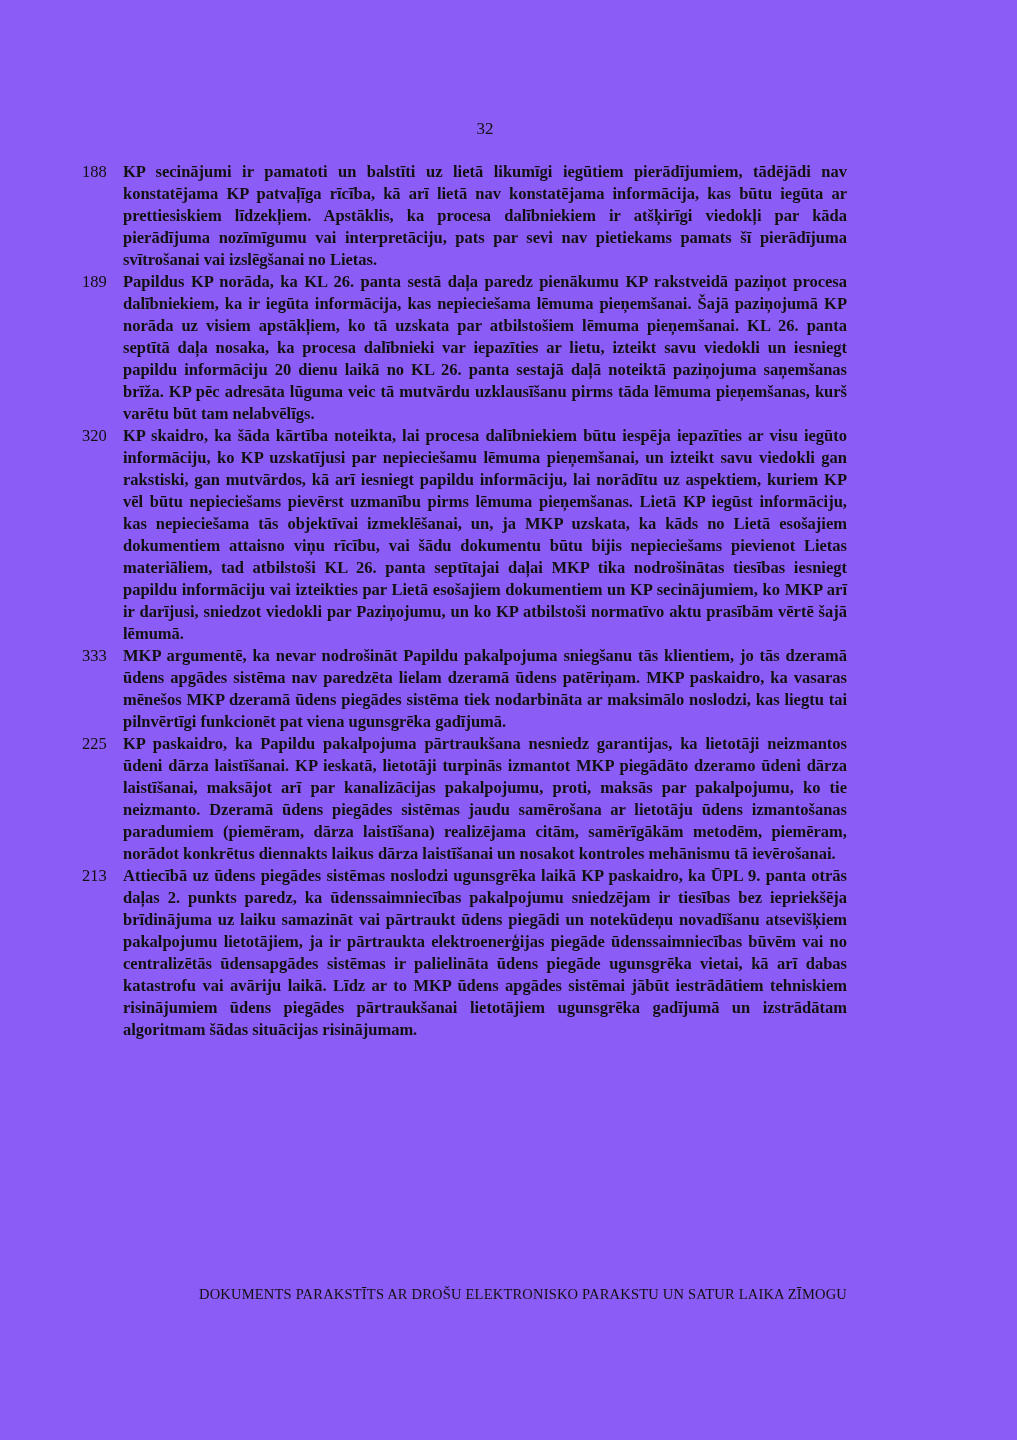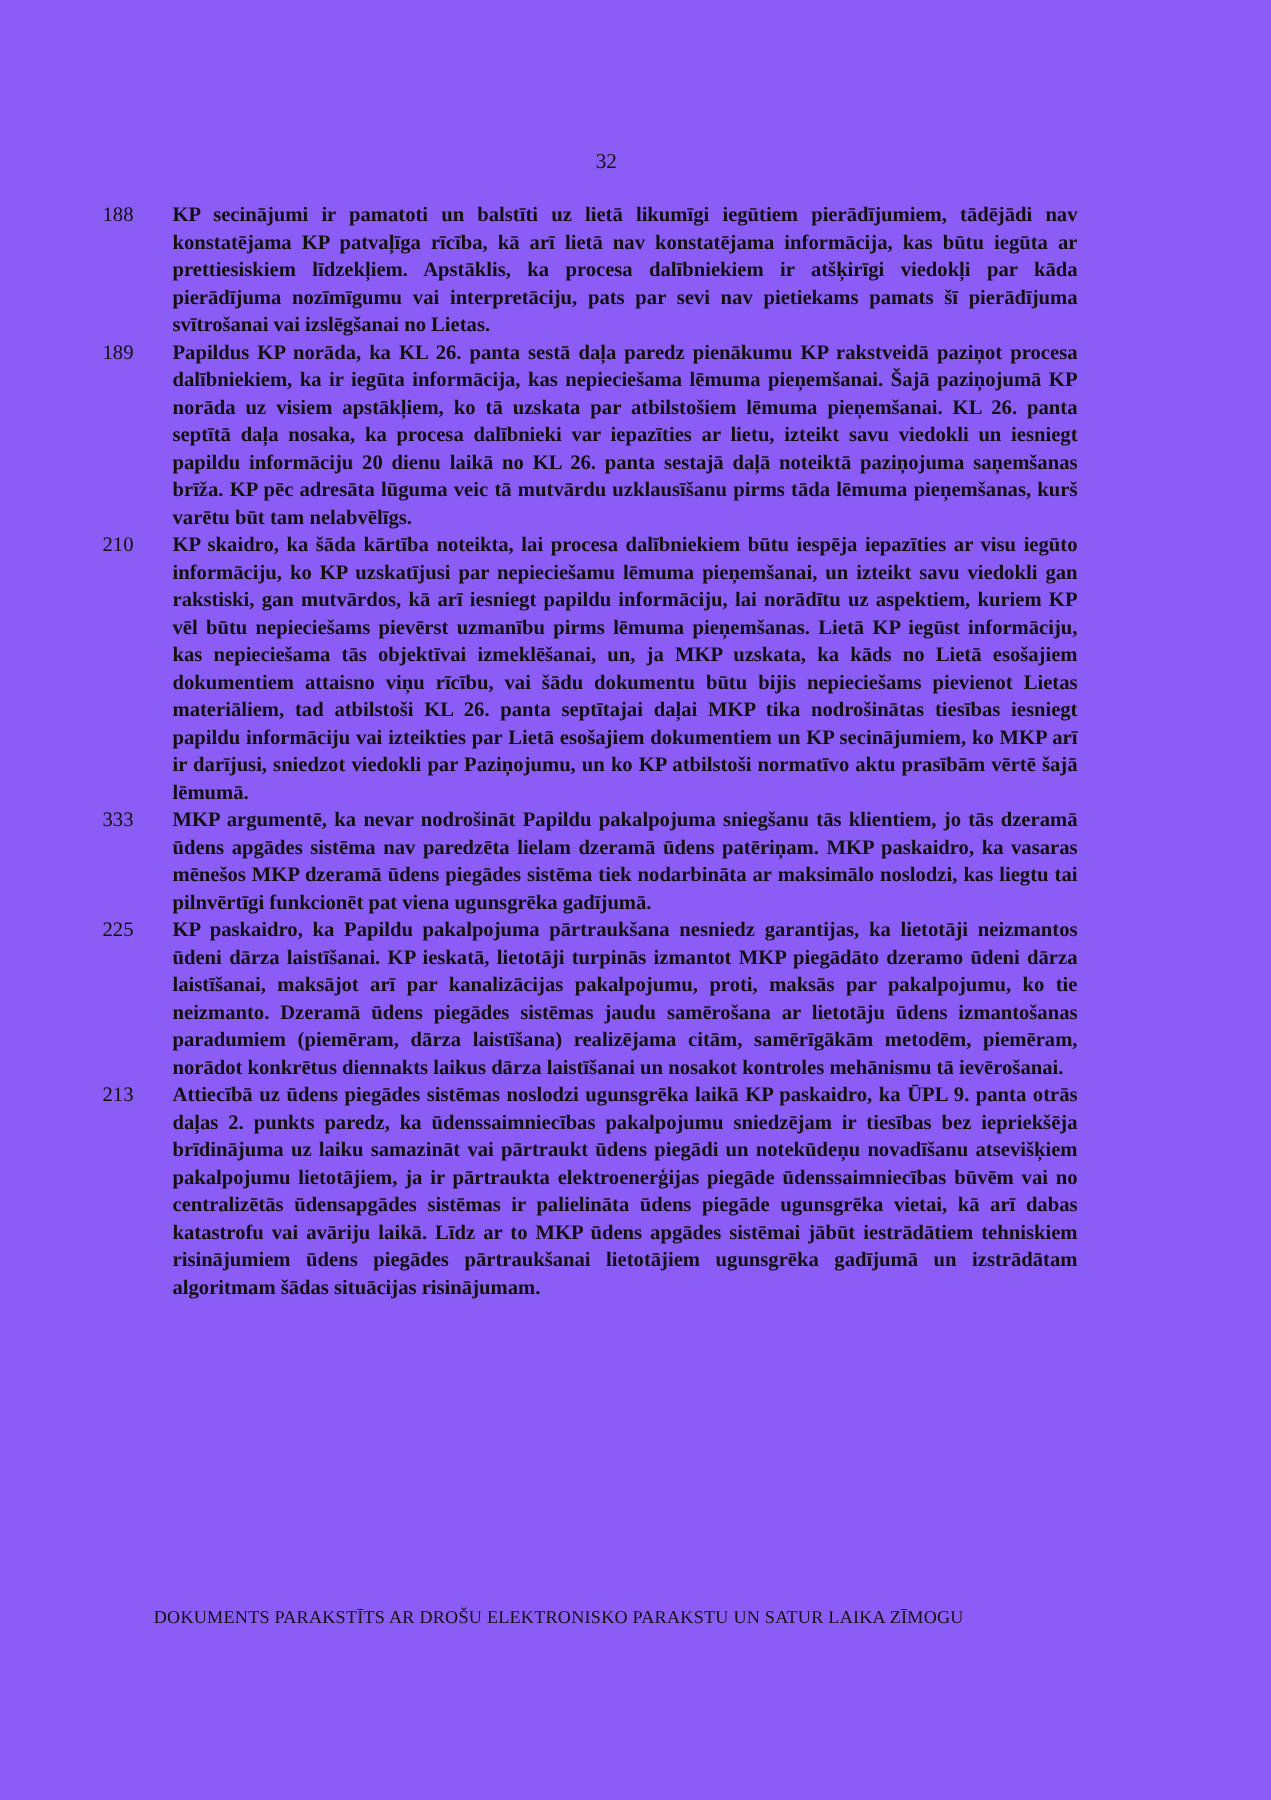--- a/index.html
+++ b/index.html
@@ -30,21 +30,20 @@
   }
   .paragraph-list {
     position: absolute;
     top: 161px;
     left: 82px;
     width: 765px;
   }
   .para {
     display: flex;
     align-items: flex-start;
-    gap: 15px;
   }
   .para-num {
     flex: 0 0 41px;
     width: 41px;
     text-align: left;
   }
   .para-text {
     flex: 0 0 724px;
     width: 724px;
     text-align: justify;
@@ -52,21 +51,21 @@
     font-weight: bold;
   }
   .para.bold .para-text {
     font-weight: bold;
   }
   .footer-note {
     position: absolute;
     top: 1283px;
     left: 123px;
     width: 724px;
-    text-align: left;
+    text-align: right;
     font-size: 14.5px;
     letter-spacing: 0.2px;
     white-space: nowrap;
   }
 </style>
 </head>
 <body>
 
 <div class="page">
   <div class="page-number">32</div>
@@ -76,21 +75,21 @@
     <div class="para-num">188</div>
     <div class="para-text">KP secinājumi ir pamatoti un balstīti uz lietā likumīgi iegūtiem pierādījumiem, tādējādi nav konstatējama KP patvaļīga rīcība, kā arī lietā nav konstatējama informācija, kas būtu iegūta ar prettiesiskiem līdzekļiem. Apstāklis, ka procesa dalībniekiem ir atšķirīgi viedokļi par kāda pierādījuma nozīmīgumu vai interpretāciju, pats par sevi nav pietiekams pamats šī pierādījuma svītrošanai vai izslēgšanai no Lietas.</div>
   </div>
 
   <div class="para">
     <div class="para-num">189</div>
     <div class="para-text">Papildus KP norāda, ka KL 26. panta sestā daļa paredz pienākumu KP rakstveidā paziņot procesa dalībniekiem, ka ir iegūta informācija, kas nepieciešama lēmuma pieņemšanai. Šajā paziņojumā KP norāda uz visiem apstākļiem, ko tā uzskata par atbilstošiem lēmuma pieņemšanai. KL 26. panta septītā daļa nosaka, ka procesa dalībnieki var iepazīties ar lietu, izteikt savu viedokli un iesniegt papildu informāciju 20 dienu laikā no KL 26. panta sestajā daļā noteiktā paziņojuma saņemšanas brīža. KP pēc adresāta lūguma veic tā mutvārdu uzklausīšanu pirms tāda lēmuma pieņemšanas, kurš varētu būt tam nelabvēlīgs.</div>
   </div>
 
   <div class="para">
-    <div class="para-num">210</div>
+    <div class="para-num">320</div>
     <div class="para-text">KP skaidro, ka šāda kārtība noteikta, lai procesa dalībniekiem būtu iespēja iepazīties ar visu iegūto informāciju, ko KP uzskatījusi par nepieciešamu lēmuma pieņemšanai, un izteikt savu viedokli gan rakstiski, gan mutvārdos, kā arī iesniegt papildu informāciju, lai norādītu uz aspektiem, kuriem KP vēl būtu nepieciešams pievērst uzmanību pirms lēmuma pieņemšanas. Lietā KP iegūst informāciju, kas nepieciešama tās objektīvai izmeklēšanai, un, ja MKP uzskata, ka kāds no Lietā esošajiem dokumentiem attaisno viņu rīcību, vai šādu dokumentu būtu bijis nepieciešams pievienot Lietas materiāliem, tad atbilstoši KL 26. panta septītajai daļai MKP tika nodrošinātas tiesības iesniegt papildu informāciju vai izteikties par Lietā esošajiem dokumentiem un KP secinājumiem, ko MKP arī ir darījusi, sniedzot viedokli par Paziņojumu, un ko KP atbilstoši normatīvo aktu prasībām vērtē šajā lēmumā.</div>
   </div>
 
   <div class="para bold">
     <div class="para-num">333</div>
     <div class="para-text">MKP argumentē, ka nevar nodrošināt Papildu pakalpojuma sniegšanu tās klientiem, jo tās dzeramā ūdens apgādes sistēma nav paredzēta lielam dzeramā ūdens patēriņam. MKP paskaidro, ka vasaras mēnešos MKP dzeramā ūdens piegādes sistēma tiek nodarbināta ar maksimālo noslodzi, kas liegtu tai pilnvērtīgi funkcionēt pat viena ugunsgrēka gadījumā.</div>
   </div>
 
   <div class="para">
     <div class="para-num">225</div>

